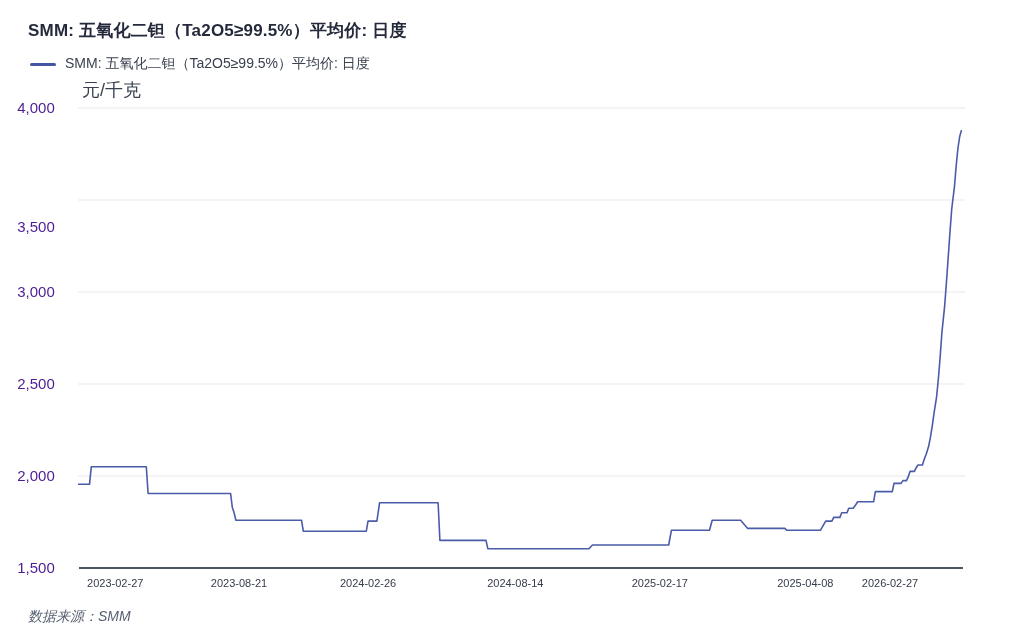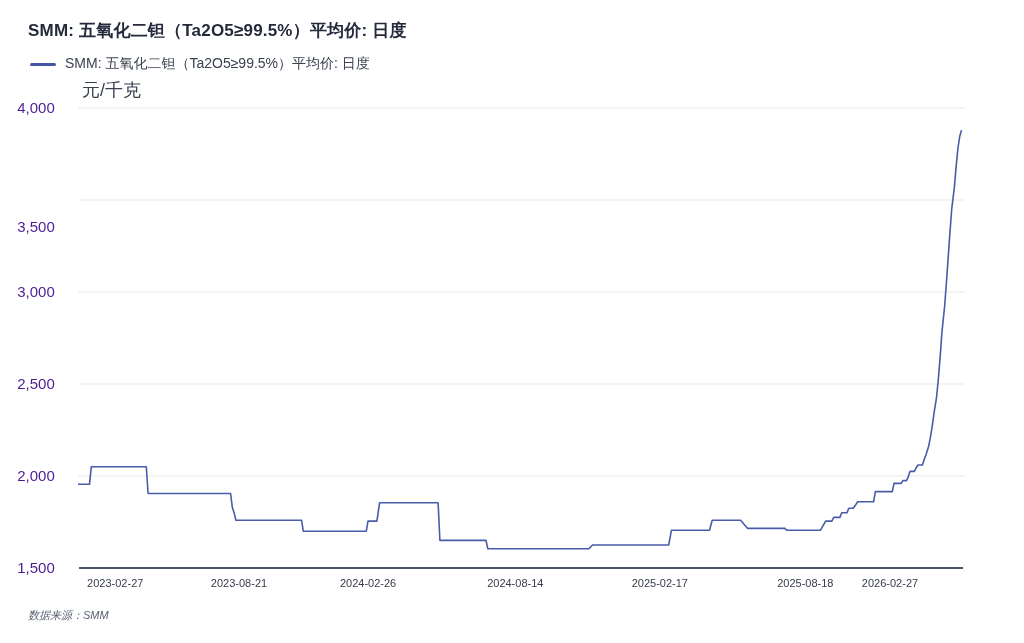--- a/index.html
+++ b/index.html
@@ -26,21 +26,21 @@
   .ylab{
     position:absolute;left:4px;width:64px;text-align:center;
     font-size:15px;line-height:16px;color:#4c1d95;
   }
   .xlab{
     position:absolute;top:577px;width:92px;text-align:center;
     font-size:11px;color:#343b49;
   }
   .footer{
     position:absolute;left:28px;top:608px;
-    font-size:11px;font-style:italic;color:#565f70;
+    font-size:14px;font-style:italic;color:#565f70;
   }
 </style>
 </head>
 <body>
 
 <div class="title">SMM: 五氧化二钽（Ta2O5≥99.5%）平均价: 日度</div>
 
 <div class="legend">
   <span class="legend-line" style="background: rgb(67, 85, 163);"></span>
   <span>SMM: 五氧化二钽（Ta2O5≥99.5%）平均价: 日度</span>
@@ -65,18 +65,18 @@
       <div class="ylab" style="top: 284px;">3,000</div>
       <div class="ylab" style="top: 200px; margin-top: 19px;">3,500</div>
       <div class="ylab" style="top: 100px;">4,000</div>
     </div>
   <div id="xlabels">
       <div class="xlab" style="left: 69.254px;">2023-02-27</div>
       <div class="xlab" style="left: 193px;">2023-08-21</div>
       <div class="xlab" style="left: 322.049px;">2024-02-26</div>
       <div class="xlab" style="left: 469.291px;">2024-08-14</div>
       <div class="xlab" style="left: 613.872px;">2025-02-17</div>
-      <div class="xlab" style="left: 759.34px;">2025-08-18</div>
+      <div class="xlab" style="left: 759.34px;">2025-04-08</div>
       <div class="xlab" style="left: 844px;">2026-02-27</div>
     </div>
 </div>
 
 <div class="footer">数据来源：SMM</div>
 
 </body></html>

